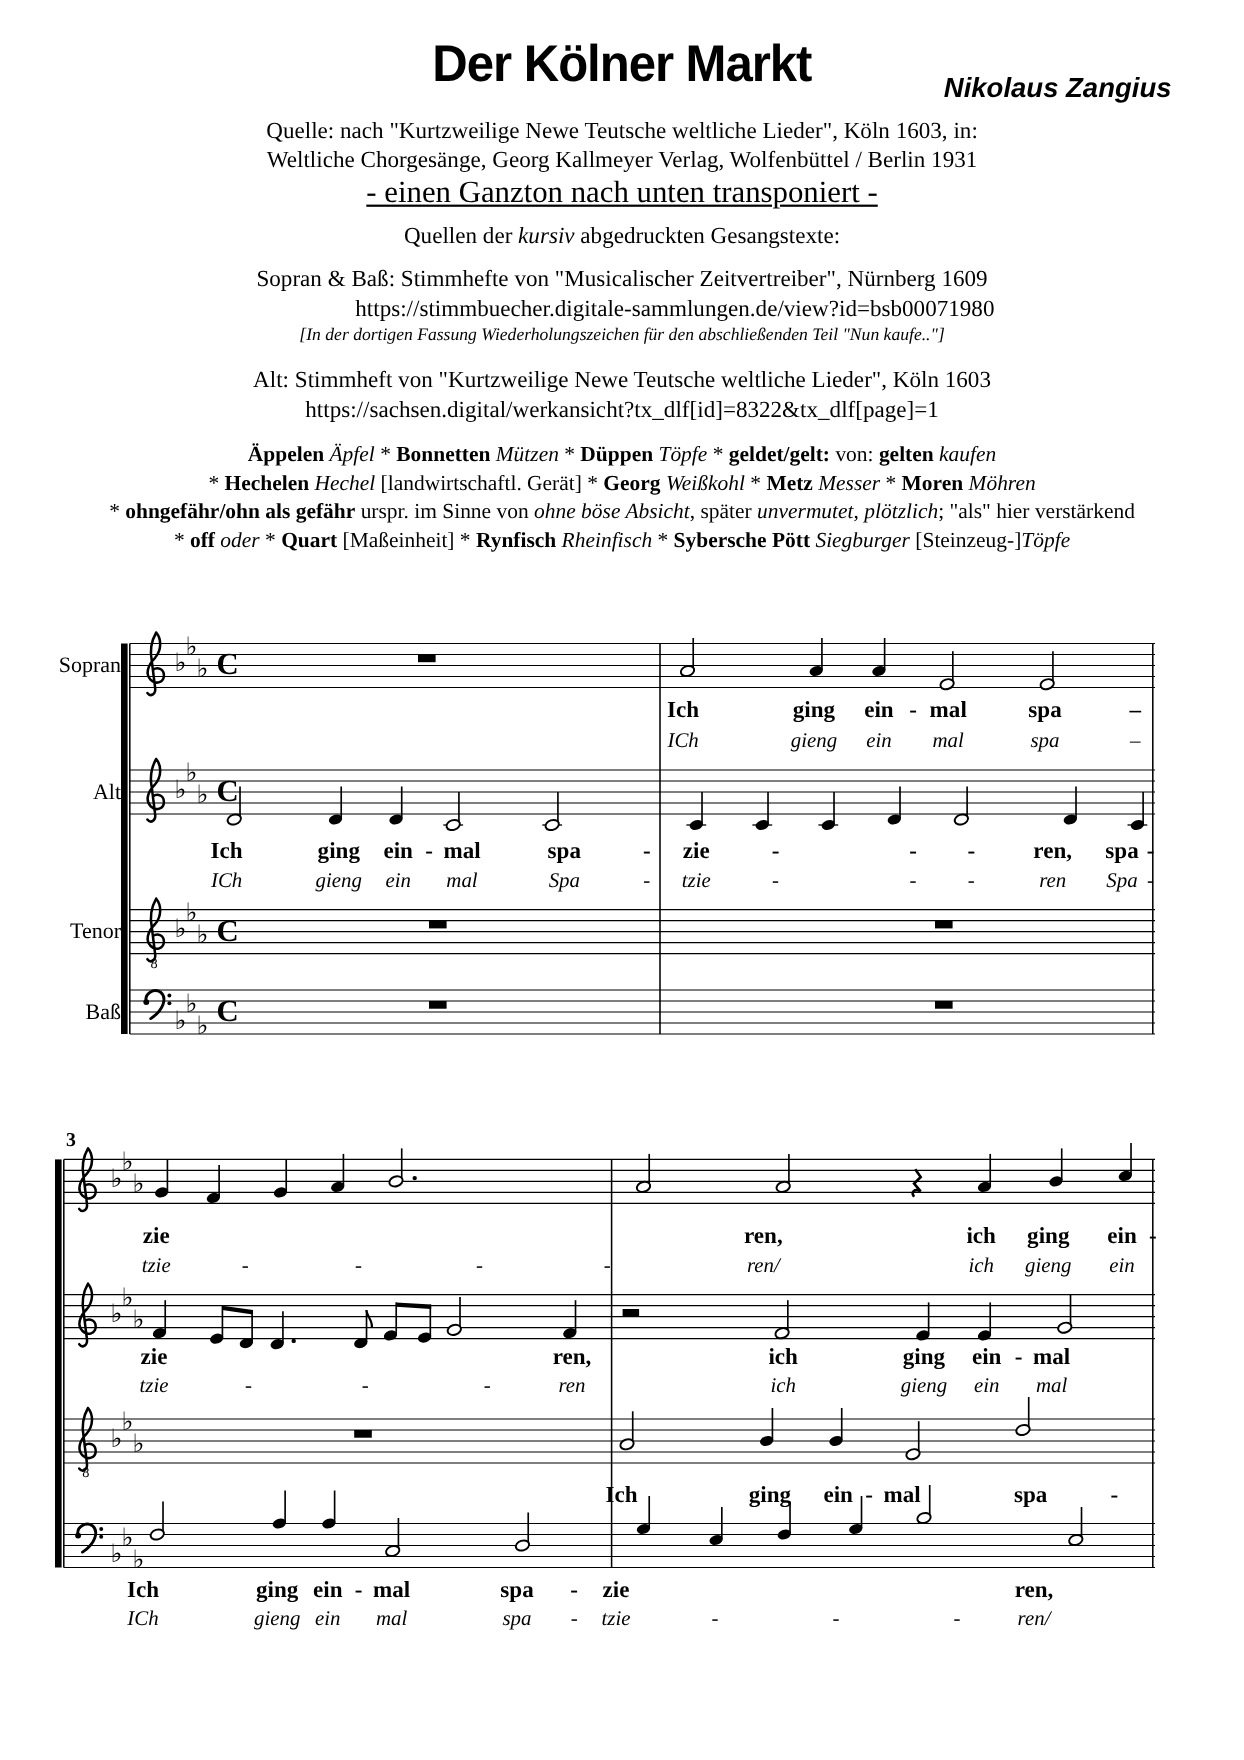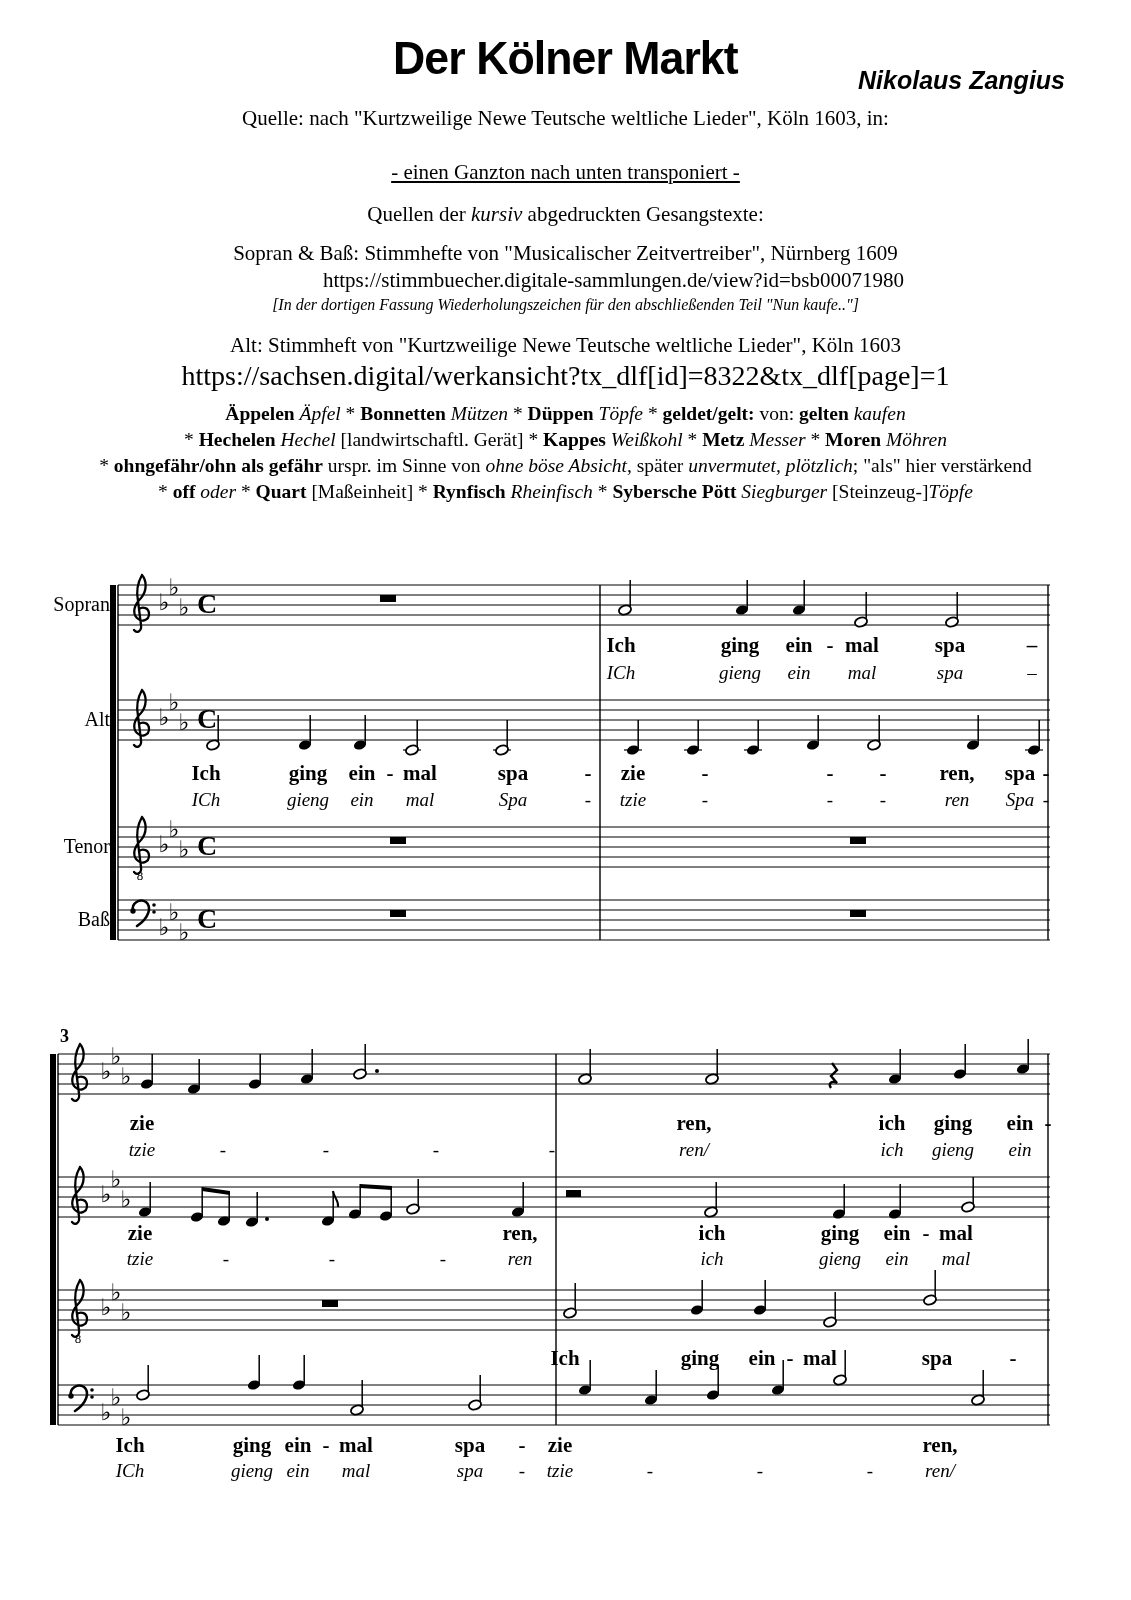--- a/index.html
+++ b/index.html
@@ -6,57 +6,58 @@
   .page{position:relative;width:1131px;height:1600px;background:#ffffff;margin:0 auto;
         font-family:"Liberation Serif",serif;color:#000;overflow:hidden;}
   .ctr{position:absolute;left:0;width:100%;text-align:center;}
   .title{top:30px;font-family:"Liberation Sans",sans-serif;font-weight:700;font-size:47px;
          letter-spacing:-1px;}
   .title span{display:inline-block;transform:scaleX(.95);}
   .composer{position:absolute;right:66px;top:66px;font-family:"Liberation Sans",sans-serif;
             font-style:italic;font-weight:700;font-size:25px;}
   .src1{top:106px;font-size:21px;}
   .src2{top:133px;font-size:21px;}
-  .transposed{top:160px;font-size:21px;text-decoration:underline;}
+  .transposed{top:160px;font-size:28px;text-decoration:underline;}
   .q-intro{top:202px;font-size:21px;}
   .sb-line{top:241px;font-size:21px;}
   .sb-url{top:268px;font-size:21px;padding-left:48px;}
   .sb-note{top:296px;font-size:16px;font-style:italic;}
   .alt-line{top:333px;font-size:21px;}
-  .alt-url{top:360px;font-size:28px;font-family:Liberation Serif, serif;}
+  .alt-url{top:360px;font-size:21px;font-family:Liberation Serif, serif;}
   .glossary{top:401px;font-size:19.5px;line-height:26px;}
   .glossary .b{font-weight:700;}
   .glossary .i{font-style:italic;}
   svg#score-svg{position:absolute;left:0;top:0;width:1131px;height:1600px;}
   svg text{font-family:"Liberation Serif",serif;}
   text.lyr-b{font-weight:700;font-size:21px;}
   text.lyr-i{font-style:italic;font-size:19px;}
   text.vlabel{font-size:20px;}
   text.mnum{font-weight:700;font-size:18px;}
   text.timesig{font-weight:700;font-size:28px;}
   text.flat{font-family:"DejaVu Sans",sans-serif;font-size:23px;}
   text.oct8{font-size:13px;}
 </style>
 </head>
 <body>
 
 <div class="page">
   <div class="ctr title"><span>Der Kölner Markt</span></div>
   <div class="composer">Nikolaus Zangius</div>
   <div class="ctr src1">Quelle: nach "Kurtzweilige Newe Teutsche weltliche Lieder", Köln 1603, in:</div>
+  <div class="ctr src2">Weltliche Chorgesänge, Georg Kallmeyer Verlag, Wolfenbüttel / Berlin 1931</div>
   <div class="ctr transposed">- einen Ganzton nach unten transponiert -</div>
   <div class="ctr q-intro"><span>Quellen der </span><em>kursiv</em><span> abgedruckten Gesangstexte:</span></div>
   <div class="ctr sb-line">Sopran &amp; Baß: Stimmhefte von "Musicalischer Zeitvertreiber", Nürnberg 1609</div>
   <div class="ctr sb-url">https://stimmbuecher.digitale-sammlungen.de/view?id=bsb00071980</div>
   <div class="ctr sb-note">[In der dortigen Fassung Wiederholungszeichen für den abschließenden Teil "Nun kaufe.."]</div>
   <div class="ctr alt-line">Alt: Stimmheft von "Kurtzweilige Newe Teutsche weltliche Lieder", Köln 1603</div>
   <div class="ctr alt-url">https://sachsen.digital/werkansicht?tx_dlf[id]=8322&amp;tx_dlf[page]=1</div>
   <div class="ctr glossary" id="glossary">
       <div><span class="b">Äppelen </span><span class="i">Äpfel</span><span class="n"> * </span><span class="b">Bonnetten </span><span class="i">Mützen</span><span class="n"> * </span><span class="b">Düppen </span><span class="i">Töpfe</span><span class="n"> * </span><span class="b">geldet/gelt:</span><span class="n"> von: </span><span class="b">gelten </span><span class="i">kaufen</span></div>
-      <div><span class="n">* </span><span class="b">Hechelen </span><span class="i">Hechel</span><span class="n"> [landwirtschaftl. Gerät] * </span><span class="b">Kappes </span><span class="i">Weißkohl</span><span class="n"> * </span><span class="b">Metz </span><span class="i">Messer</span><span class="n"> * </span><span class="b">Moren </span><span class="i">Möhren</span></div>
+      <div><span class="n">* </span><span class="b">Hechelen </span><span class="i">Hechel</span><span class="n"> [landwirtschaftl. Gerät] * </span><span class="b">Georg </span><span class="i">Weißkohl</span><span class="n"> * </span><span class="b">Metz </span><span class="i">Messer</span><span class="n"> * </span><span class="b">Moren </span><span class="i">Möhren</span></div>
       <div><span class="n">* </span><span class="b">ohngefähr/ohn als gefähr</span><span class="n"> urspr. im Sinne von </span><span class="i">ohne böse Absicht</span><span class="n">, später </span><span class="i">unvermutet, plötzlich</span><span class="n">; "als" hier verstärkend</span></div>
       <div><span class="n">* </span><span class="b">off </span><span class="i">oder</span><span class="n"> * </span><span class="b">Quart</span><span class="n"> [Maßeinheit] * </span><span class="b">Rynfisch </span><span class="i">Rheinfisch</span><span class="n"> * </span><span class="b">Sybersche Pött </span><span class="i">Siegburger</span><span class="n"> [Steinzeug-]</span><span class="i">Töpfe</span></div>
     </div>
   <svg id="score-svg" viewBox="0 0 1131 1600" xmlns="http://www.w3.org/2000/svg">
       <rect x="110" y="585" width="6" height="355" fill="#000"></rect>
       <line x1="118" y1="585" x2="118" y2="940" stroke="#000" stroke-width="1.4"></line>
       <line x1="600" y1="585" x2="600" y2="940" stroke="#000" stroke-width="1.4"></line>
       <line x1="1048" y1="585" x2="1048" y2="940" stroke="#000" stroke-width="1.4"></line>
       <line x1="118" y1="585" x2="1050" y2="585" stroke="#000" stroke-width="1.1"></line>
       <line x1="118" y1="595" x2="1050" y2="595" stroke="#000" stroke-width="1.1"></line>

